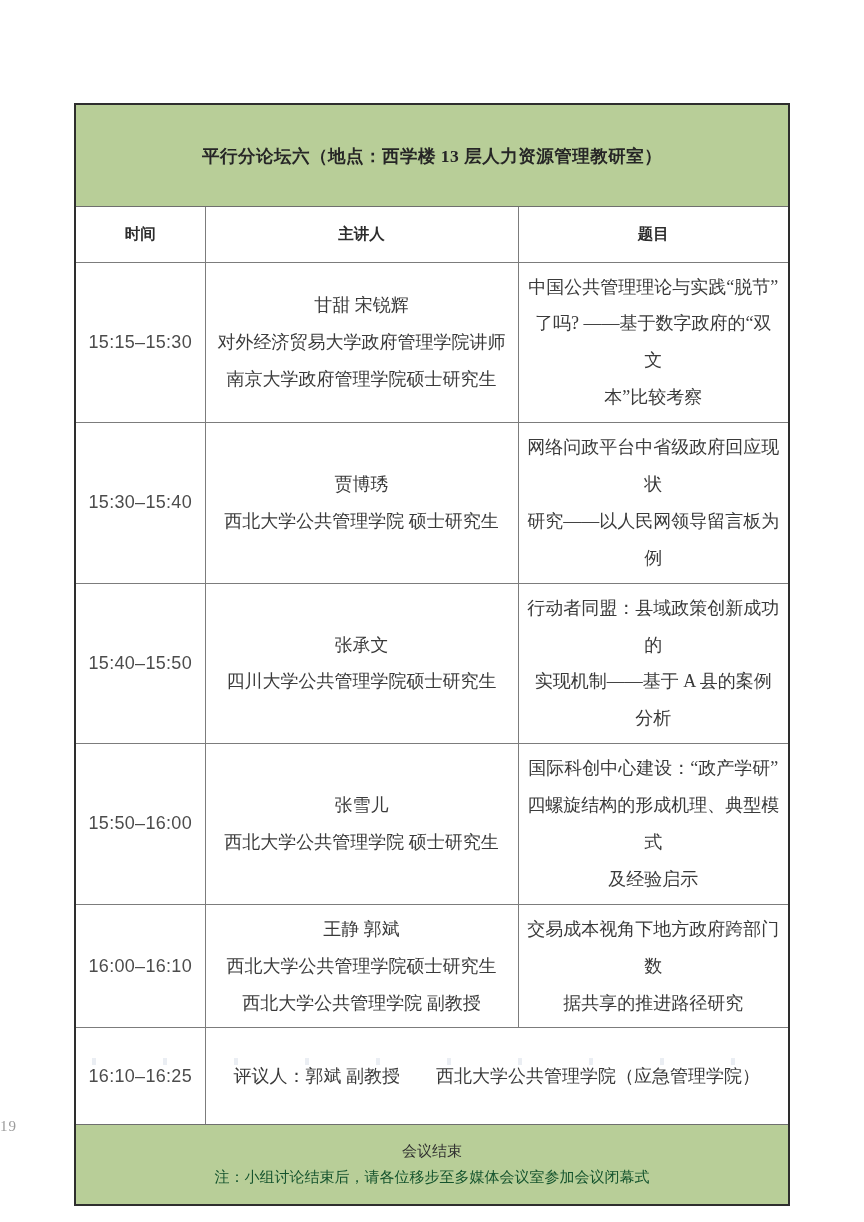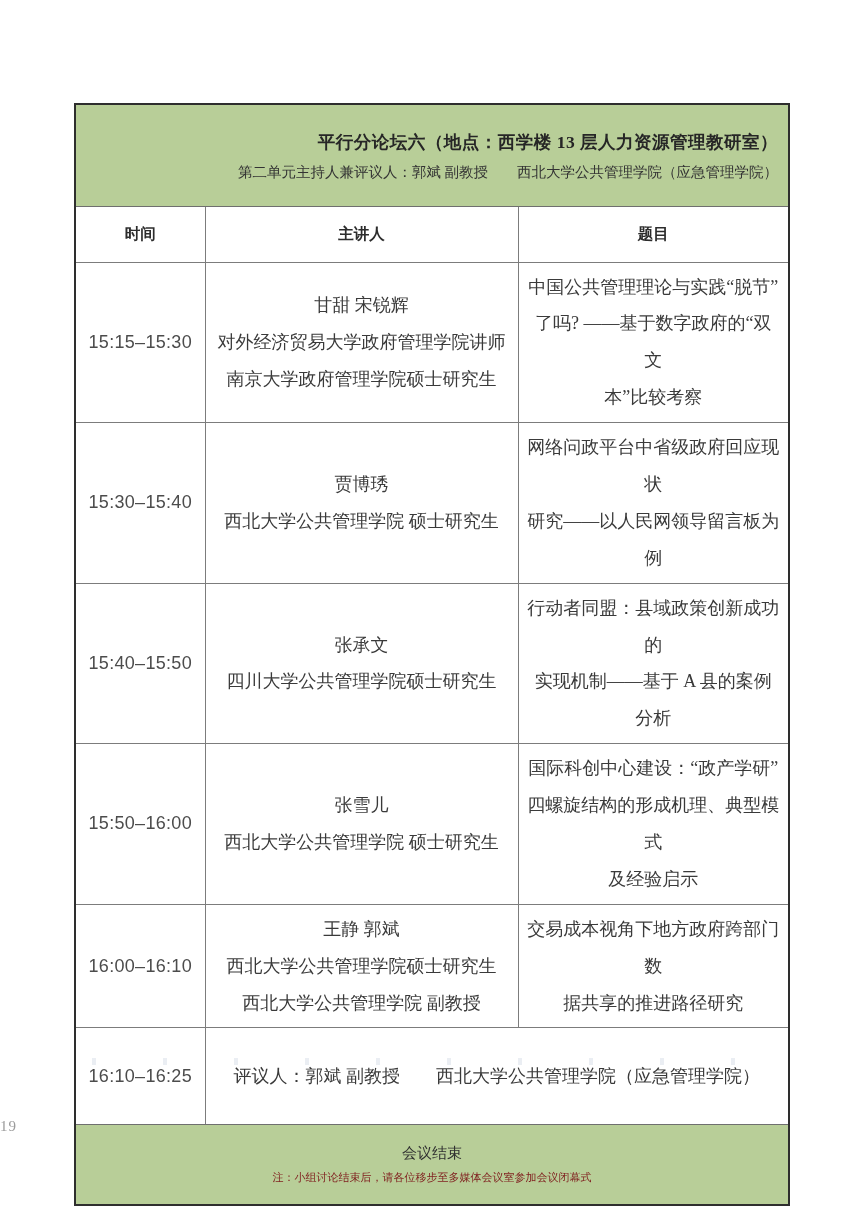--- a/index.html
+++ b/index.html
@@ -18,21 +18,21 @@
     width: 716px;
     border: 2px solid #2e2e2e;
     background: #fff;
   }
 
   .green-block { background: #b8ce98; }
 
   .green-header {
     height: 102px;
     display: flex; flex-direction: column;
-    justify-content: center; align-items: flex-end;
+    justify-content: center; align-items: center;
     gap: 9px;
     border-bottom: 1px solid #6f6f6f;
     padding: 15px 10px;
   }
   .forum-title {
     font-size: 17.5px; font-weight: bold; color: #262626;
     letter-spacing: 0.5px;
   }
   .forum-subtitle {
     font-size: 14.5px; color: #333;
@@ -82,21 +82,21 @@
   tr.r5 td { height: 96px; }
 
   .green-footer {
     height: 80px;
     border-top: 1px solid #6f6f6f;
     display: flex; flex-direction: column;
     justify-content: center; align-items: center;
     gap: 7px;
   }
   .footer-end  { font-size: 15px; color: #303030; }
-  .footer-note { font-size: 11px; color: #7f1d1d; font-family: Liberation Mono, monospace; }
+  .footer-note { font-size: 15px; color: #14532d; font-family: Liberation Mono, monospace; }
 
   .artifact-dashes {
     position: absolute;
     left: 92px; top: 1058px;
     width: 700px; height: 7px;
     background: repeating-linear-gradient(90deg,
       #e7ebf1 0px, #e7ebf1 4px, transparent 4px, transparent 71px);
     opacity: 0.85;
   }
 
@@ -111,21 +111,20 @@
 </style>
 </head>
 <body>
 
 <div class="page">
 
   <div class="table-wrap">
 
     <div class="green-block green-header">
       <div class="forum-title">平行分论坛六（地点：西学楼 13 层人力资源管理教研室）</div>
-      <div class="forum-subtitle">第二单元主持人兼评议人：郭斌 副教授　　西北大学公共管理学院（应急管理学院）</div>
     </div>
 
     <table class="schedule">
       <colgroup>
           <col class="c-time">
           <col class="c-spk">
           <col class="c-topic">
         </colgroup>
       <thead>
         <tr>

